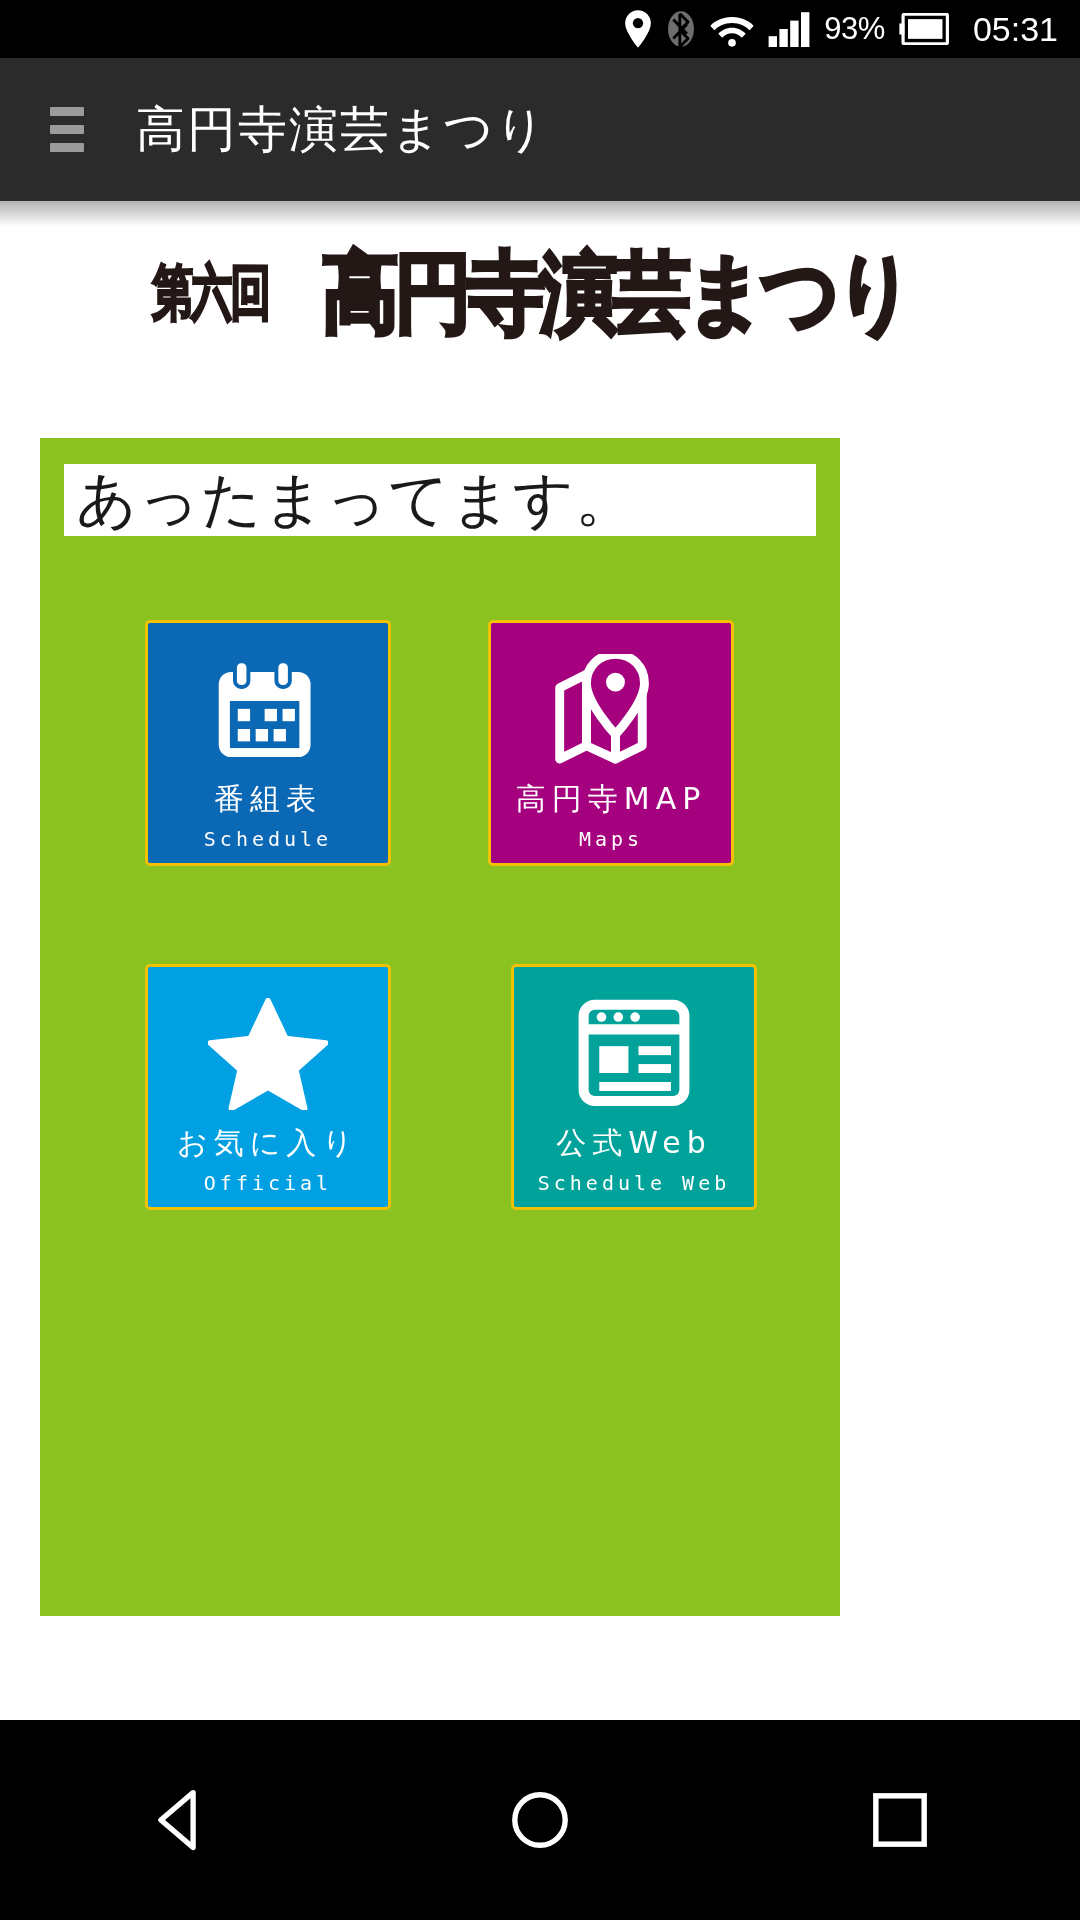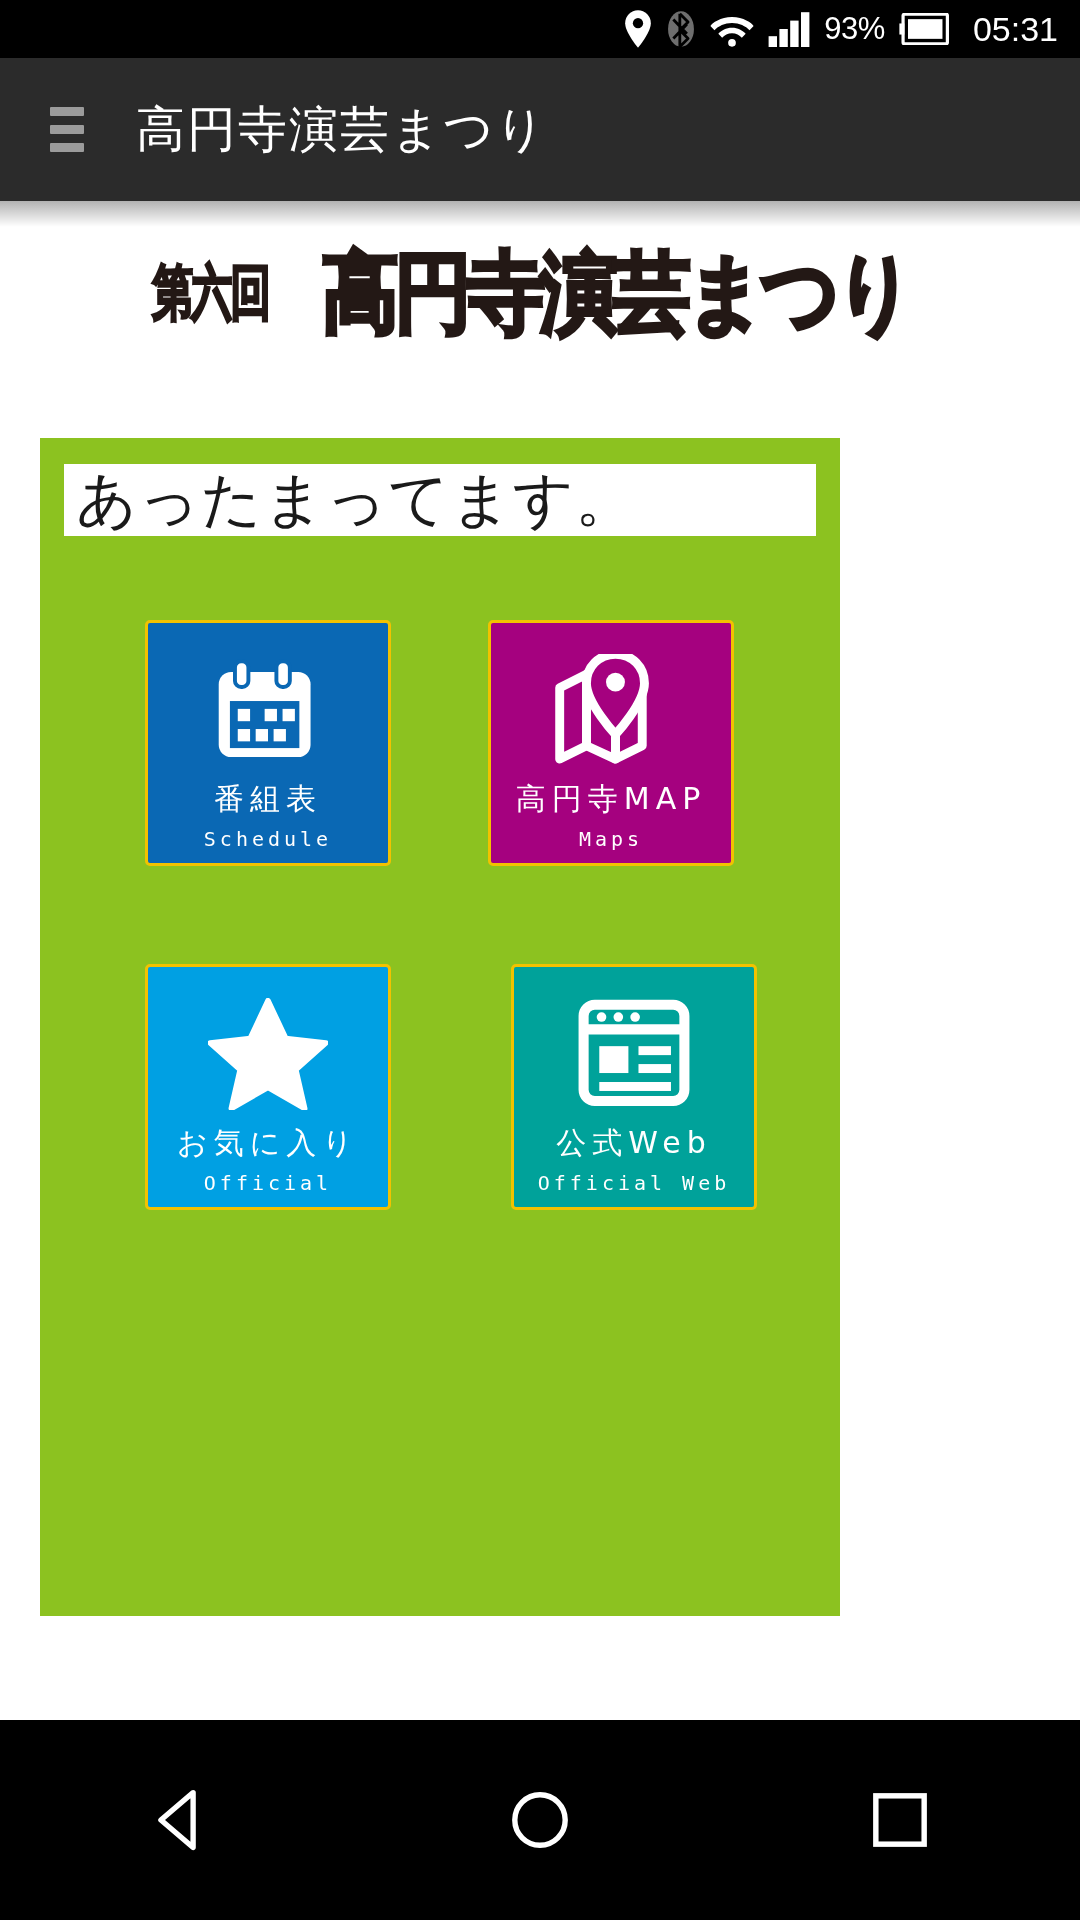--- a/index.html
+++ b/index.html
@@ -244,21 +244,21 @@
               <circle cx="21" cy="17" r="4.3" fill="#fff"></circle>
               <circle cx="36" cy="17" r="4.3" fill="#fff"></circle>
               <circle cx="51" cy="17" r="4.3" fill="#fff"></circle>
               <rect x="19" y="43" width="26" height="24" fill="#fff"></rect>
               <rect x="54" y="43" width="29" height="8" fill="#fff"></rect>
               <rect x="54" y="59" width="29" height="8" fill="#fff"></rect>
               <rect x="19" y="75" width="64" height="8" fill="#fff"></rect>
             </svg>
           </div>
           <div class="tile-jp">公式Web</div>
-          <div class="tile-en">Official Web</div>
+          <div class="tile-en">Schedule Web</div>
         </div>
 
       </div>
     </div>
   </div>
 
   <div class="navbar">
     <div class="nav-btn">
       <svg width="60" height="62" viewBox="0 0 50 52">
         <path d="M36 3 L9 26 L36 49 Z" fill="none" stroke="#fff" stroke-width="4.5" stroke-linejoin="round"></path>

